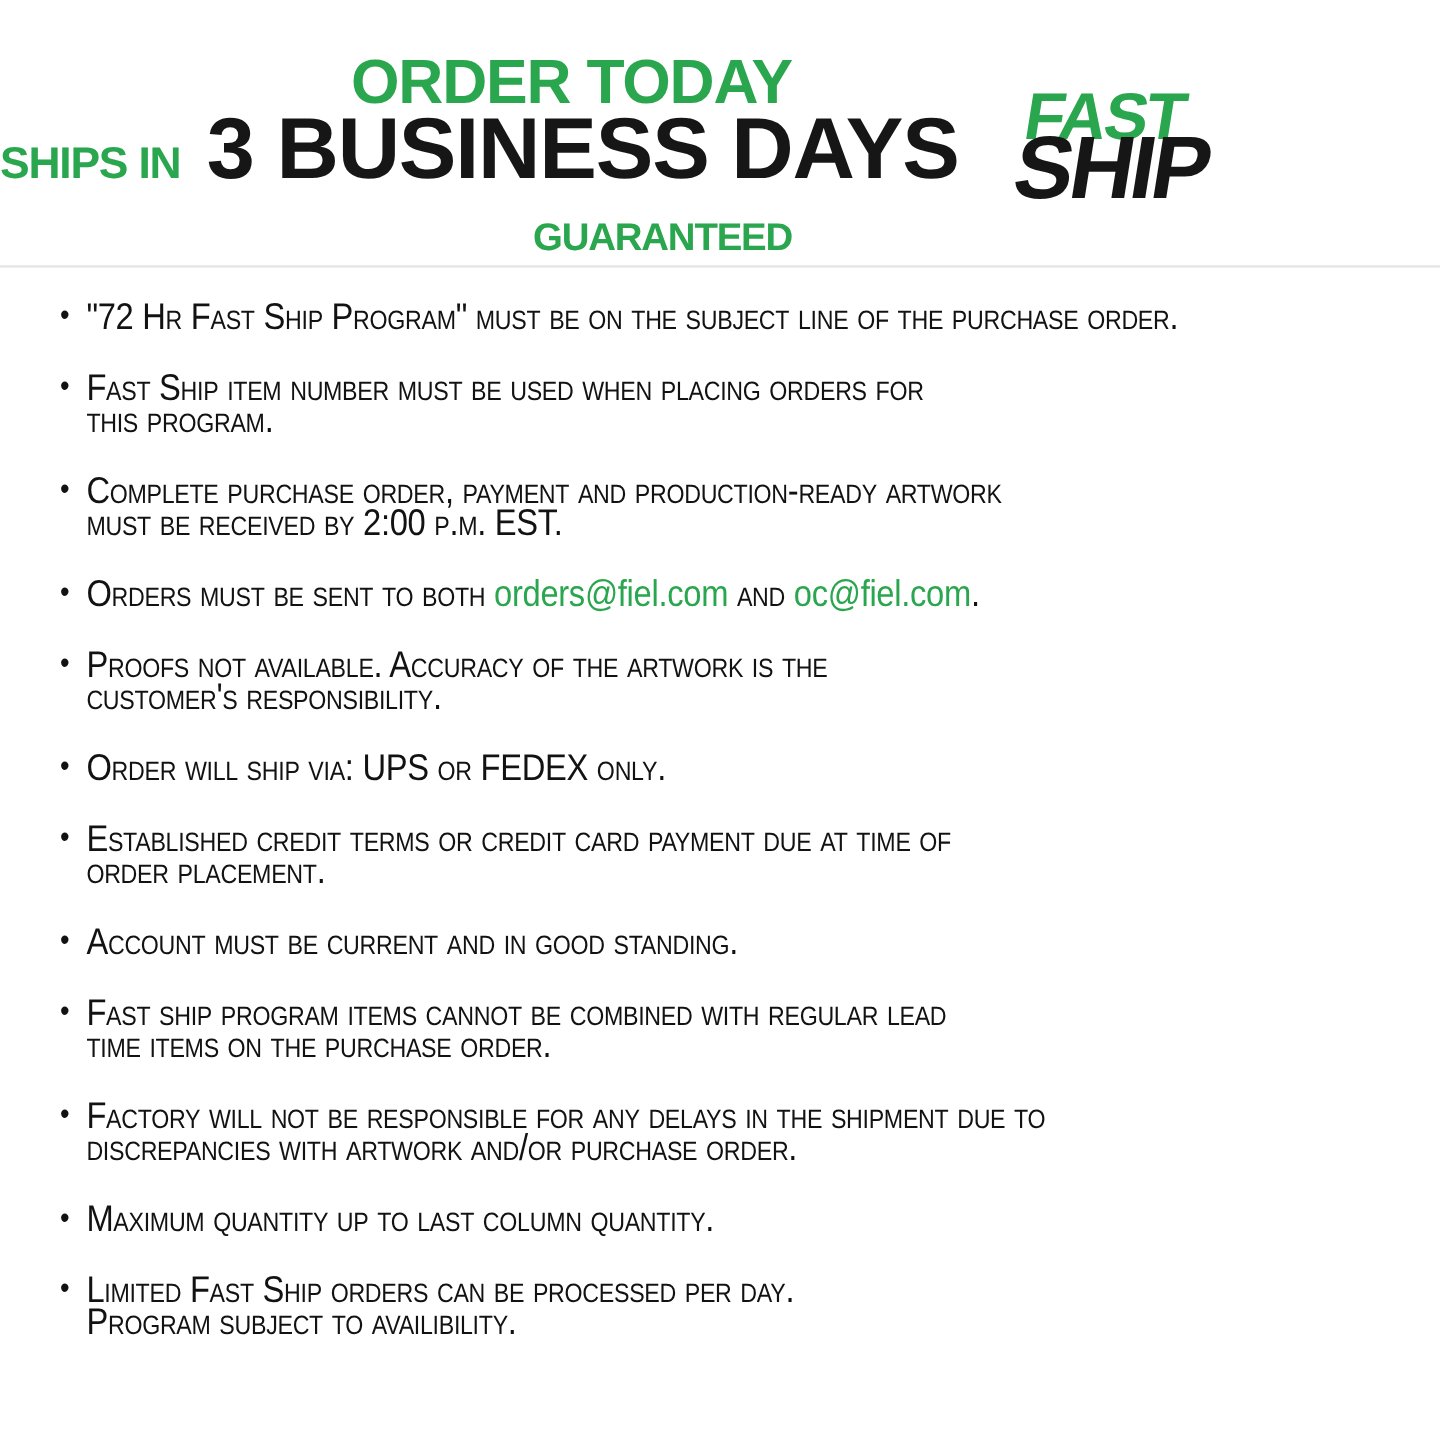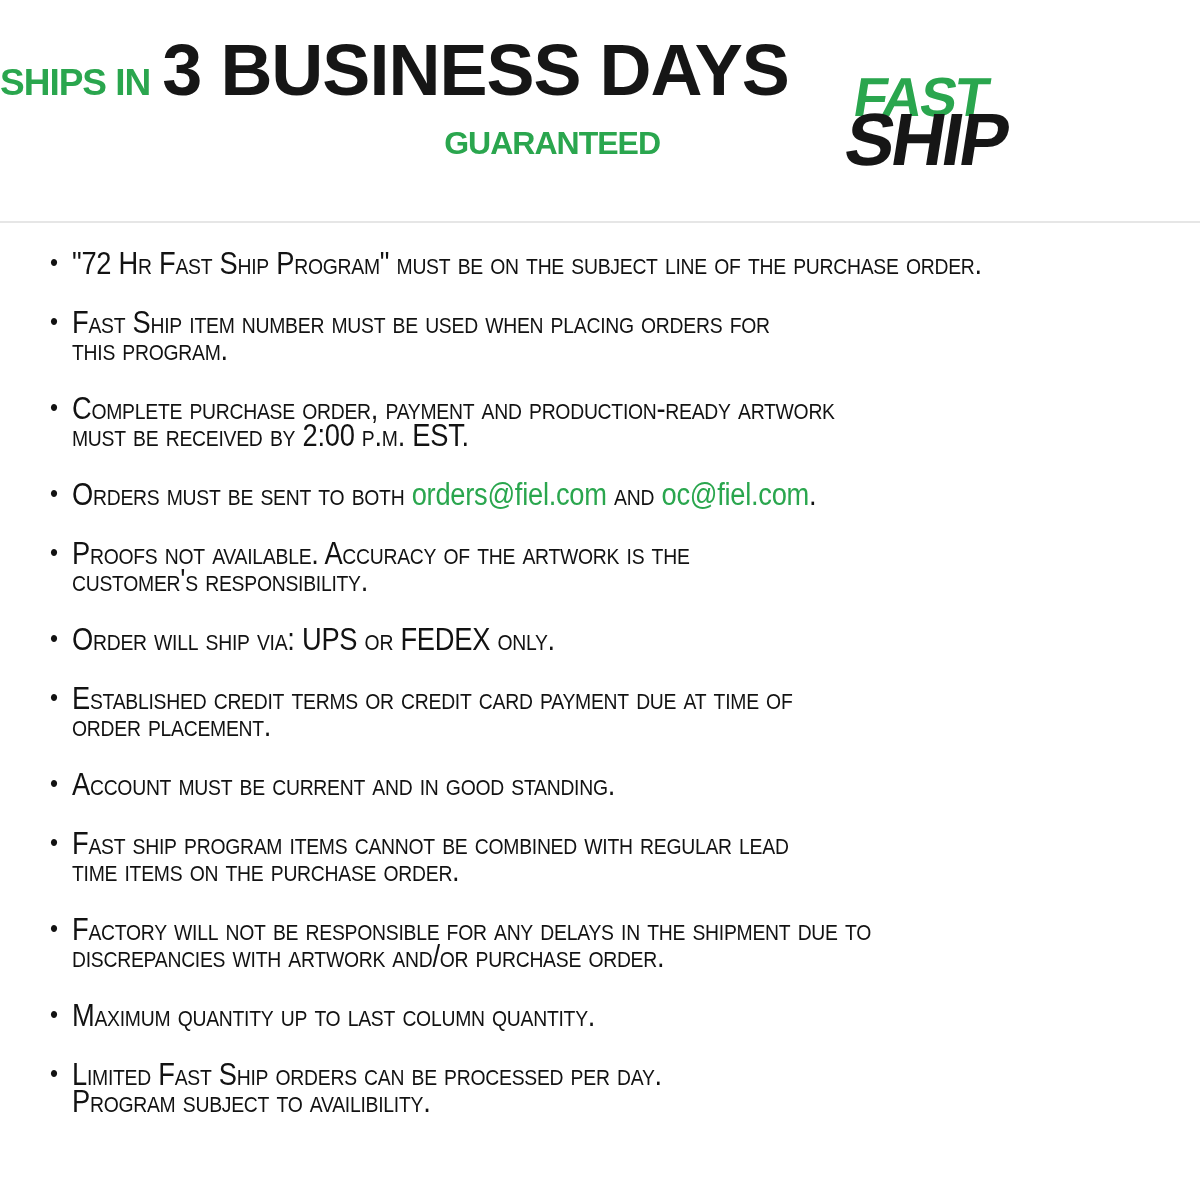--- a/index.html
+++ b/index.html
@@ -12,21 +12,21 @@
   .page{position:absolute;inset:0;}
 
   
   .header-text{
     position:absolute;top:42px;left:0;width:660px;
     text-align:right;font-weight:700;line-height:1;
     letter-spacing:-1px;
   }
   .ht-line1{font-size:52px;line-height:54px;color:var(--green);}
   .ht-line2{line-height:56px;color:#161616;white-space:nowrap;}
-  .ht-line2 .prefix{font-size:37px;color:var(--green);margin-right:12px;}
+  .ht-line2 .prefix{font-size:37px;color:var(--green);margin-right:22px;}
   .ht-line2 .main{font-size:72px;}
   .ht-line3{font-size:32px;line-height:50px;color:var(--green);}
 
   
   .logo{position:absolute;left:665px;top:25px;width:210px;height:195px;}
   .logo svg{display:block;}
   .fastship{position:absolute;left:838px;top:0;width:260px;height:200px;}
   .fs-word1,.fs-word2{
     position:absolute;font-weight:700;line-height:1;
     transform:skewX(-9deg);transform-origin:left bottom;white-space:nowrap;
@@ -58,20 +58,21 @@
     font-variant:normal;color:var(--green);
     text-decoration:none;cursor:pointer;
   }
 </style>
 </head>
 <body style="--green: #2aa64e; color: rgb(18, 18, 18);">
 
 <div class="page">
 
   <div class="header-text">
+    <div class="ht-line1">ORDER TODAY</div>
     <div class="ht-line2">
       <span class="prefix">SHIPS IN</span><span class="main">3 BUSINESS DAYS</span>
     </div>
     <div class="ht-line3">GUARANTEED</div>
   </div>
 
 
   <div class="fastship">
     <div class="fs-word1">FAST</div>
     <div class="fs-word2">SHIP</div>

